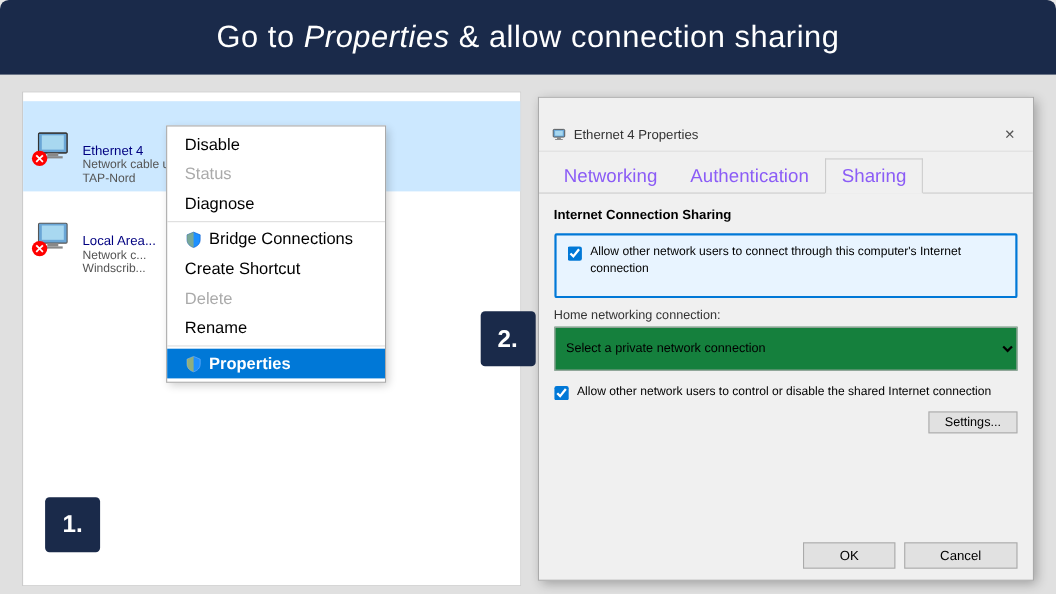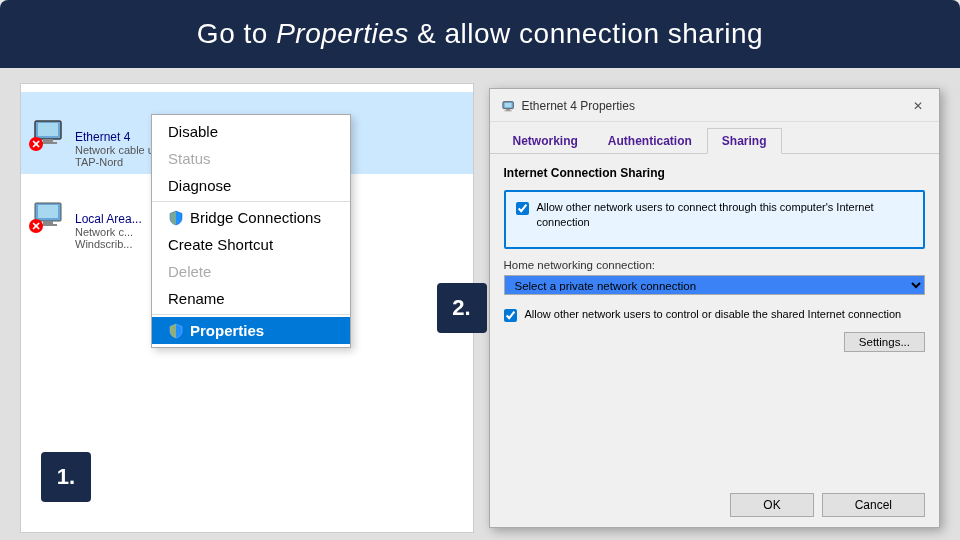--- a/index.html
+++ b/index.html
@@ -169,21 +169,21 @@
       border: 1px solid #aaa;
       box-shadow: 3px 3px 10px rgba(0,0,0,0.3);
       position: absolute;
       top: 5px;
       left: 0;
       right: 0;
       bottom: 5px;
     }
     .dialog-titlebar {
       background: #f0f0f0;
-      padding: 8px 12px 6px;
+      padding: 24px 12px 6px;
       display: flex;
       align-items: center;
       justify-content: space-between;
       border-bottom: 1px solid #ddd;
     }
     .dialog-title {
       font-size: 12px;
       color: #333;
       display: flex;
       align-items: center;
@@ -201,27 +201,26 @@
     }
     .dialog-tabs {
       display: flex;
       gap: 0;
       padding: 6px 8px 0;
       background: #f0f0f0;
       border-bottom: 1px solid #ccc;
     }
     .tab {
       padding: 5px 14px;
-      font-size: 12px;
+      font-size: 17px;
       cursor: pointer;
       border: 1px solid transparent;
       margin-bottom: -1px;
       background: transparent;
-      color: #4c1d95;
-      font-weight: bold;
+      color: #8b5cf6;
     }
     .tab.active {
       background: #f0f0f0;
       border: 1px solid #ccc;
       border-bottom: 1px solid #f0f0f0;
       z-index: 1;
     }
     .dialog-body {
       padding: 12px 14px;
     }
@@ -261,22 +260,22 @@
     .select-row {
       display: flex;
       align-items: center;
       gap: 6px;
     }
     .select-dropdown {
       flex: 1;
       font-size: 11.5px;
       padding: 3px 6px;
       border: 1px solid #aaa;
-      background: #3b82f6;
-      height: 20px;
+      background: #15803d;
+      height: 40px;
     }
     .dialog-footer {
       position: absolute;
       bottom: 10px;
       right: 14px;
       display: flex;
       gap: 8px;
     }
     .dlg-btn {
       padding: 4px 32px;

